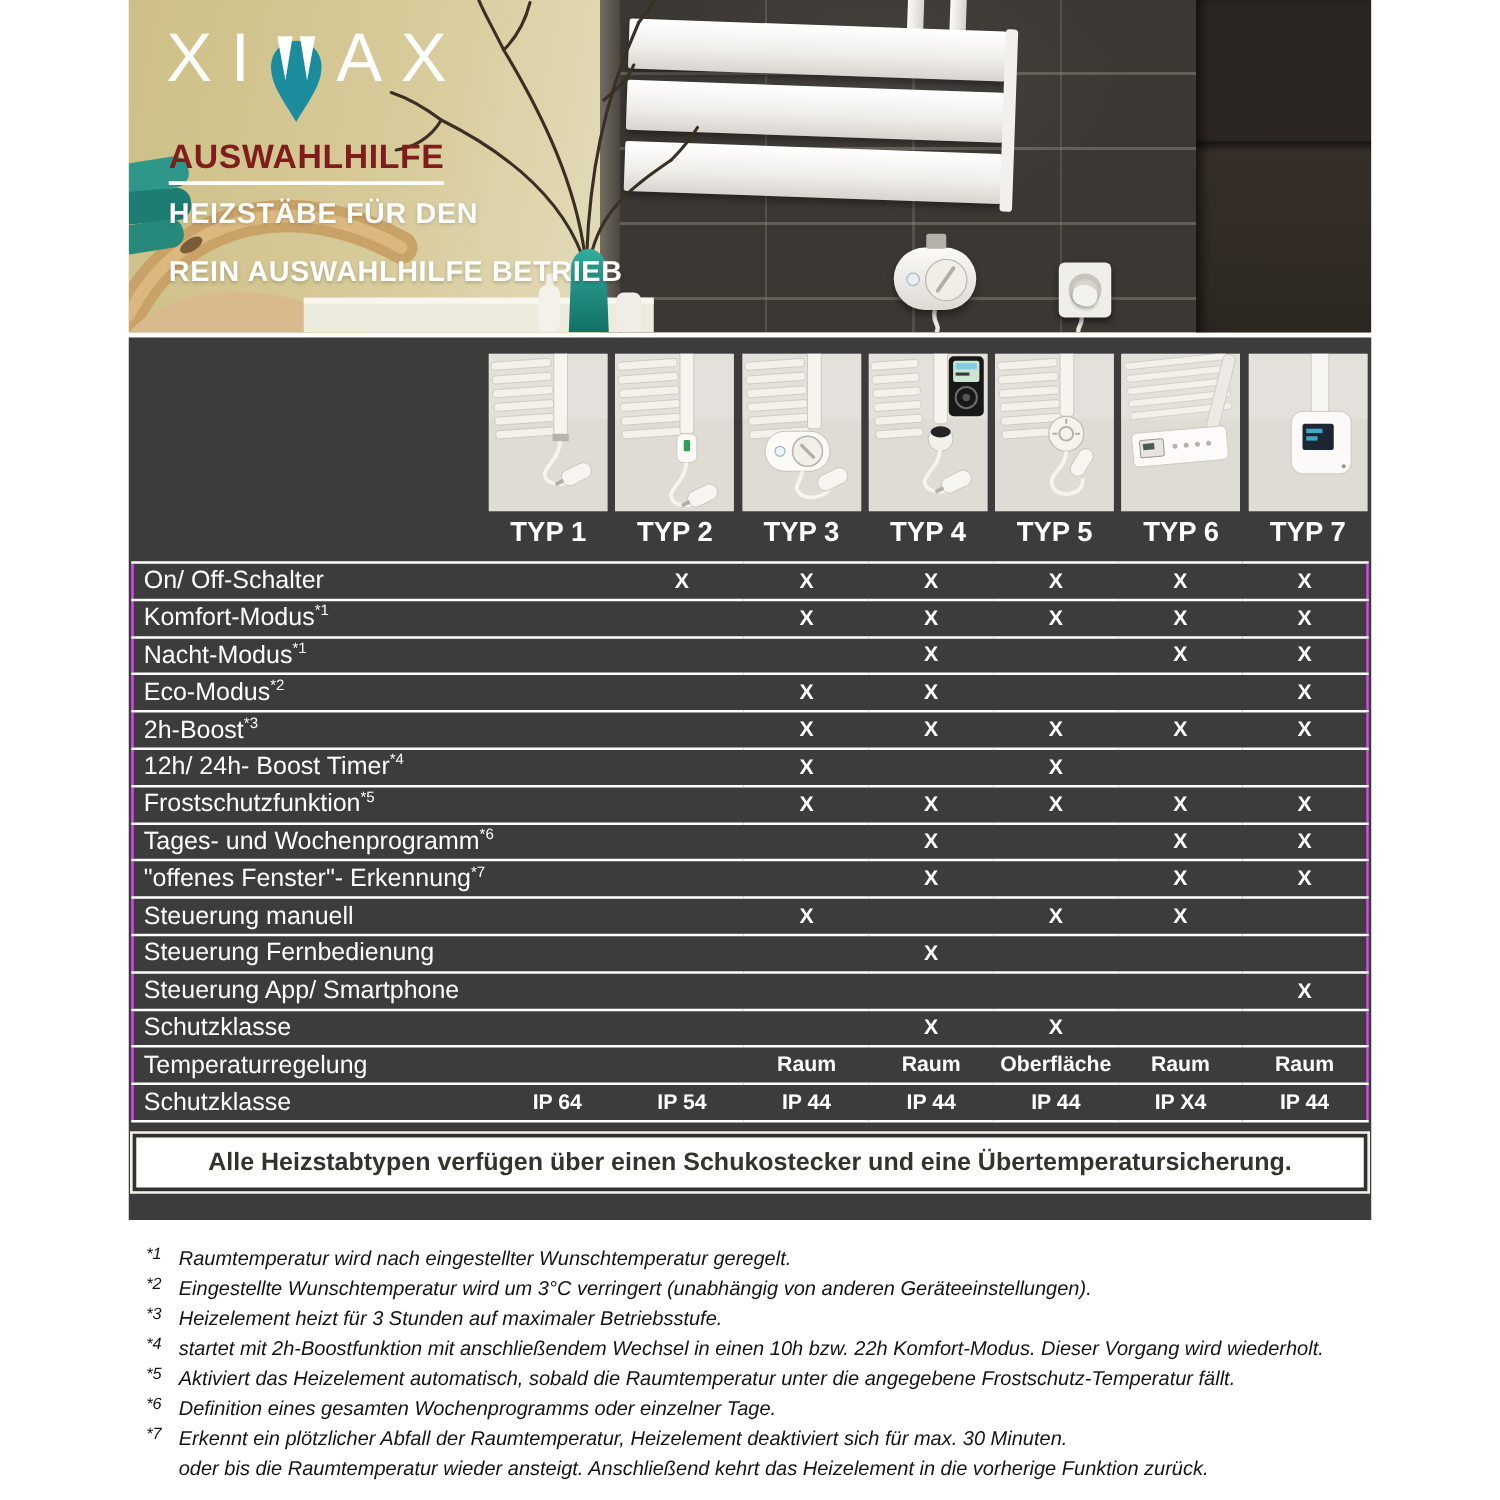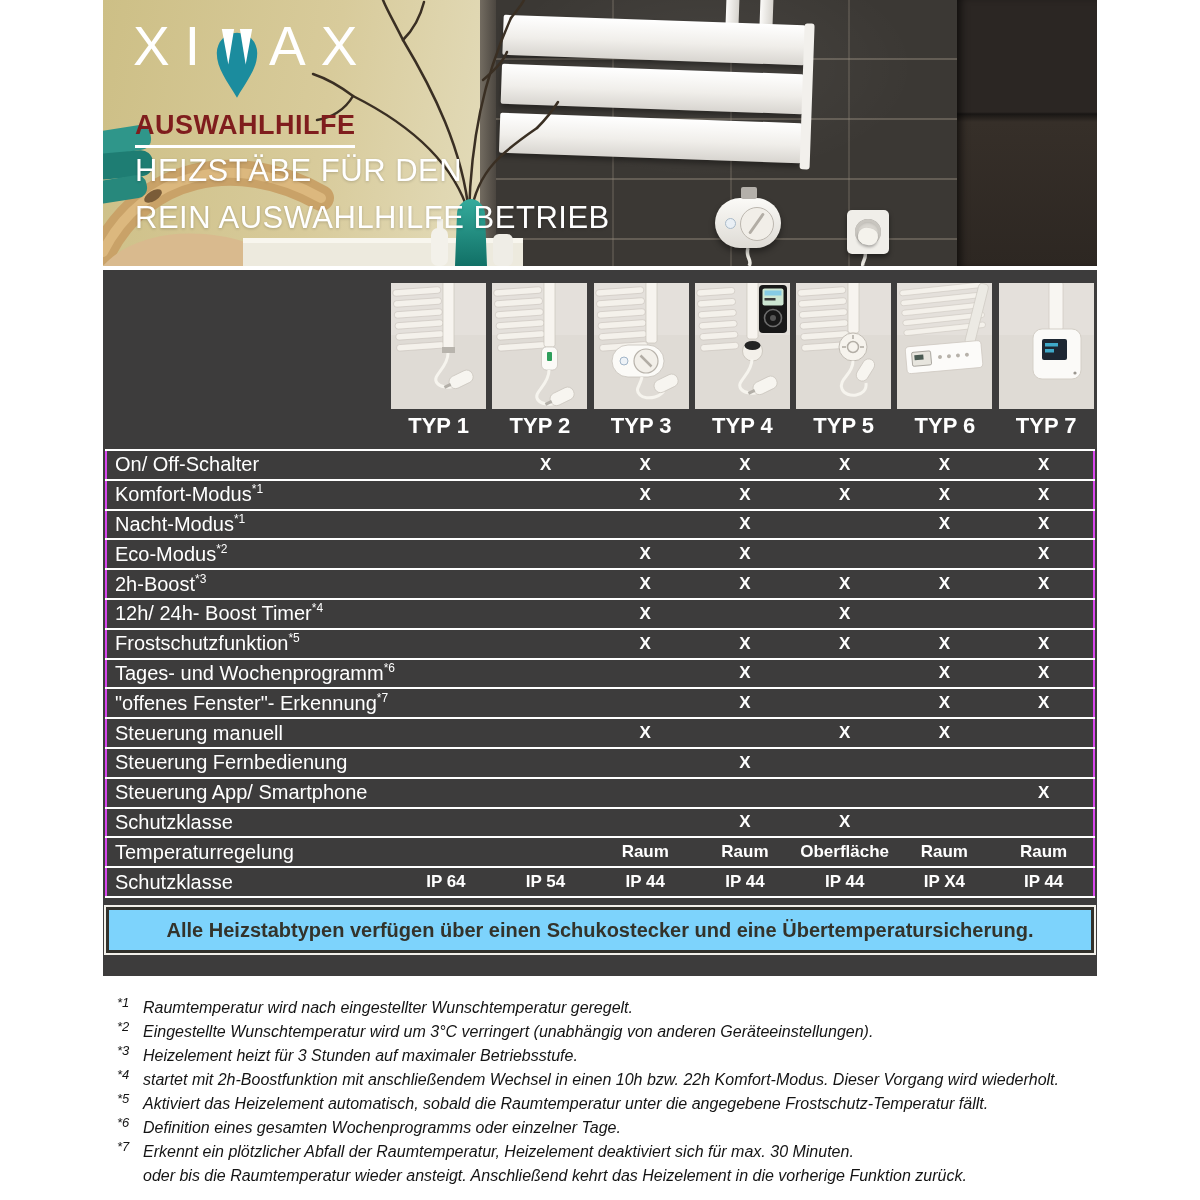--- a/index.html
+++ b/index.html
@@ -44,41 +44,41 @@
         background:#d9d6d0;box-shadow:inset 0 0 0 3px #c8c5bf, inset 0 2px 4px rgba(0,0,0,.35);}
   .outlet .plug{position:absolute;left:11px;top:18px;width:20px;height:17px;border-radius:45%;
         background:#f4f2ec;transform:rotate(10deg);box-shadow:0 2px 3px rgba(0,0,0,.3);}
   .cables{position:absolute;left:0;top:0;z-index:3;}
 
   .brand{position:absolute;left:30px;top:16px;z-index:10;display:flex;align-items:flex-start;
          color:#fff;font-size:55px;font-weight:400;letter-spacing:15px;line-height:60px;}
   .brand-m{margin:10px 6px 0 -4px;}
   .eyebrow{position:absolute;left:32px;top:110px;z-index:10;color:#7f1d1d;font-weight:bold;font-size:27px;
          letter-spacing:.5px;border-bottom:3px solid #fff;padding-bottom:4px;}
-  .title{position:absolute;left:32px;top:147px;z-index:10;color:#fff;font-weight:normal;font-size:31px;
+  .title{position:absolute;left:32px;top:147px;z-index:10;color:#fff;font-weight:bold;font-size:23px;
          line-height:47px;letter-spacing:.5px;text-shadow:0 1px 3px rgba(0,0,0,.2);}
 
   
   .panel{position:absolute;left:103px;top:270px;width:994px;height:706px;background:#3d3c3c;}
   .grid{position:absolute;left:285px;top:13px;width:709px;display:flex;}
   .gcol{width:101.28px;display:flex;justify-content:center;}
   .tile{width:95px;height:126px;background:#dfdbd5;}
   .typrow{position:absolute;left:285px;top:143px;width:709px;display:flex;}
   .typlab{width:101.28px;text-align:center;color:#fff;font-weight:bold;font-size:22px;}
 
   .ftab{position:absolute;left:2px;top:179px;width:990px;border-collapse:collapse;table-layout:fixed;
         border:2px solid #d946ef;}
   .ftab td{border-top:2px solid #fff;border-bottom:2px solid #fff;height:27.8px;padding:0;color:#fff;
         vertical-align:middle;}
   .ftab td.lab{width:281px;font-size:20px;padding-left:8px;white-space:nowrap;}
   .ftab td.lab sup{font-size:12px;vertical-align:super;line-height:0;}
   .ftab td.val{text-align:center;font-weight:bold;font-size:17px;}
 
   .note{position:absolute;left:3px;top:637px;width:982px;height:40px;line-height:40px;text-align:center;
-        background:#7dd3fc;border:3px solid #32312b;outline:2px solid #f2f0ea;
+        background:#ffffff;border:3px solid #32312b;outline:2px solid #f2f0ea;
         color:#33332b;font-weight:bold;font-size:20px;}
 
   
   .foots{position:absolute;left:117px;top:998px;width:995px;}
   .fline{display:flex;margin-bottom:5px;font-style:italic;color:#141414;}
   .fmark{width:26px;flex:0 0 26px;font-size:13px;transform:translateY(-3px);}
   .ftext{font-size:16px;line-height:19px;}
 </style>
 </head>
 <body>

